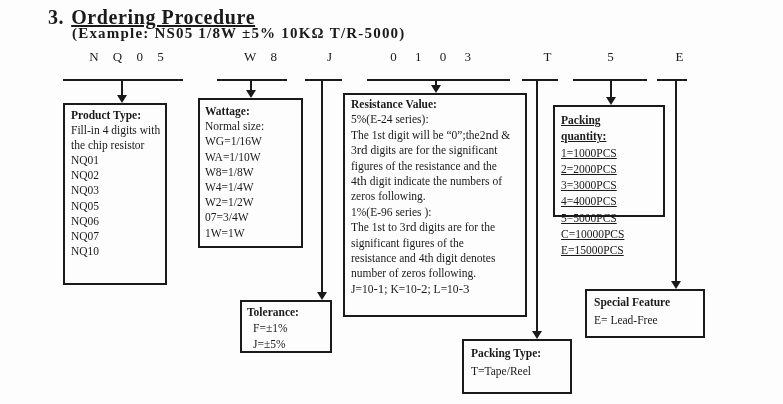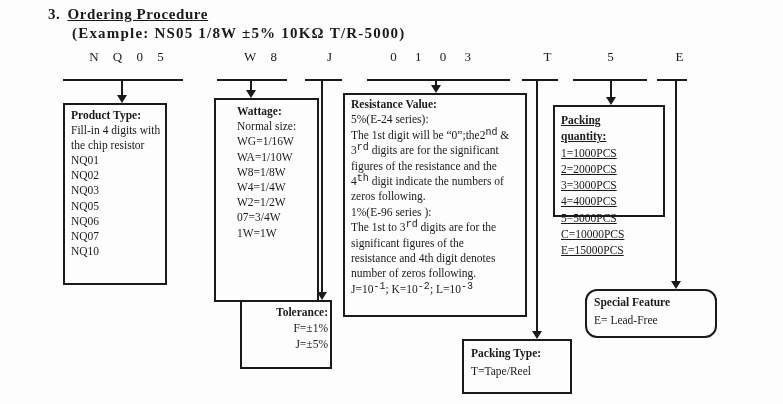--- a/index.html
+++ b/index.html
@@ -5,45 +5,45 @@
   html,body{margin:0;padding:0;background:#f6f6f6;}
   .page{
     position:relative;
     width:783px;height:404px;
     background:#fdfdfd;
     font-family:"Liberation Serif","DejaVu Serif",serif;
     color:#1a1a1a;
     overflow:hidden;
   }
   .abs{position:absolute;}
-  .title-row{left:48px;top:6px;font-size:15px;font-weight:bold;letter-spacing:.6px;white-space:nowrap;}
+  .title-row{left:48px;top:6px;font-size:20px;font-weight:bold;letter-spacing:.6px;white-space:nowrap;}
   .title-underline{text-decoration:underline;margin-left:7px;}
   .example{left:72px;top:25px;font-size:15px;font-weight:bold;letter-spacing:1.2px;white-space:nowrap;}
   .code{top:49px;font-size:13px;font-weight:normal;transform:translateX(-50%);white-space:pre;letter-spacing:1px;}
   .ws9{word-spacing:9px;}
   .ws13{word-spacing:13px;text-align:right;}
   .hline{position:absolute;height:2px;background:#1a1a1a;}
   .vline{position:absolute;width:2px;background:#1a1a1a;}
   .arr{position:absolute;width:0;height:0;border-left:5px solid transparent;border-right:5px solid transparent;border-top:8px solid #1a1a1a;}
   .box{
     position:absolute;border:2px solid #1a1a1a;background:#fdfdfd;
     font-size:11.5px;box-sizing:border-box;
   }
   .box .ln{white-space:nowrap;}
   .box .ln.b{font-weight:bold;}
   .box .ln.gap{}
-  sup{font-size:10px;vertical-align:top;line-height:1;font-family:Liberation Mono, monospace;}
+  sup{font-size:13px;vertical-align:top;line-height:1;}
   .box-product{left:63px;top:103px;width:104px;height:182px;padding:3px 2px 0 6px;line-height:15.1px;}
-  .box-wattage{left:214px;top:98px;width:105px;height:204px;padding:4px 2px 0 21px;line-height:15.2px;}
+  .box-wattage{left:198px;top:98px;width:105px;height:150px;padding:4px 2px 0 5px;line-height:15.2px;}
   .box-resistance{left:343px;top:93px;width:184px;height:224px;padding:2px 2px 0 6px;line-height:15.4px;}
   .box-packqty{left:553px;top:105px;width:112px;height:112px;padding:5px 20px 0 6px;line-height:16.3px;text-decoration:underline;}
-  .box-tolerance{left:240px;top:300px;width:92px;height:69px;padding:2px 2px 0 5px;line-height:16px;text-align:right;}
+  .box-tolerance{left:240px;top:300px;width:92px;height:53px;padding:2px 2px 0 5px;line-height:16px;}
   .box-tolerance .ln:not(.b){padding-left:6px;}
   .box-packtype{left:462px;top:339px;width:110px;height:55px;padding:4px 2px 0 7px;line-height:17.5px;}
-  .box-special{left:585px;top:289px;width:132px;height:49px;padding:3px 2px 0 7px;line-height:17.5px;border-radius:12px;}
+  .box-special{left:585px;top:289px;width:120px;height:49px;padding:3px 2px 0 7px;line-height:17.5px;}
 </style>
 </head>
 <body>
 
 <div class="page">
 
   <div class="abs title-row">
     <span>3.</span><span class="title-underline">Ordering Procedure</span>
   </div>
   <div class="abs example">(Example: NS05 1/8W ±5% 10KΩ T/R-5000)</div>

